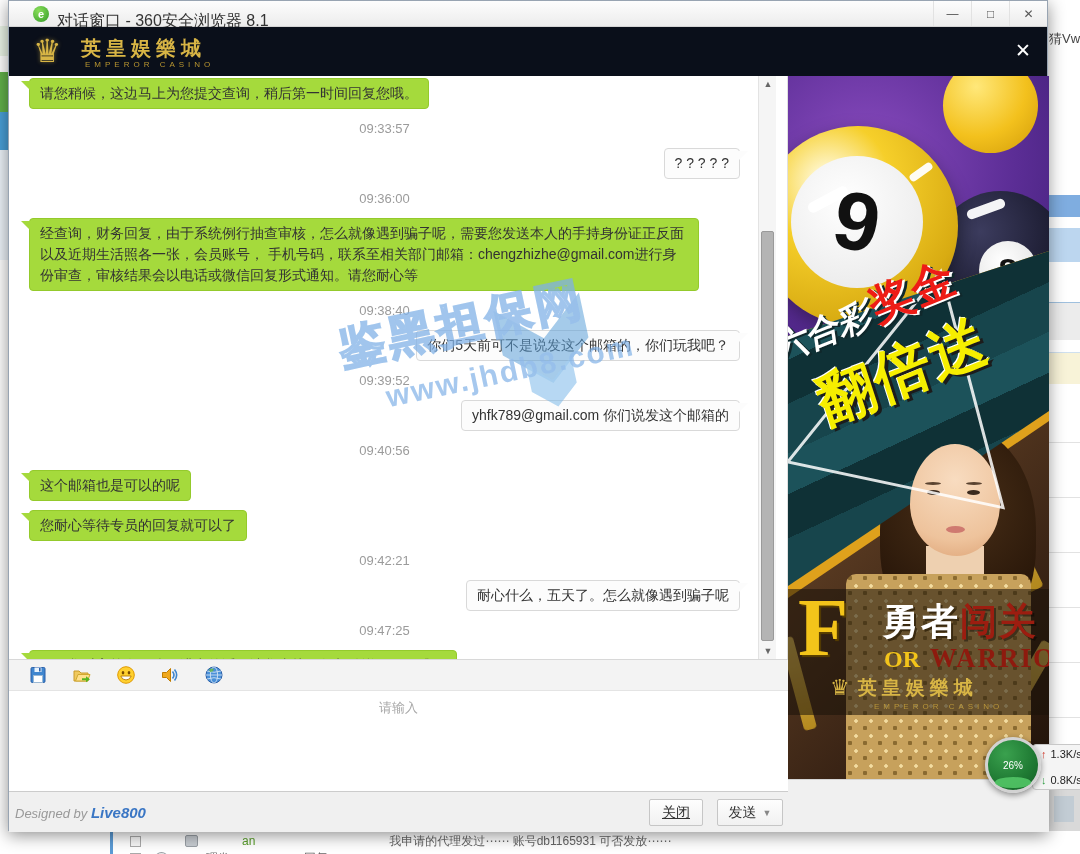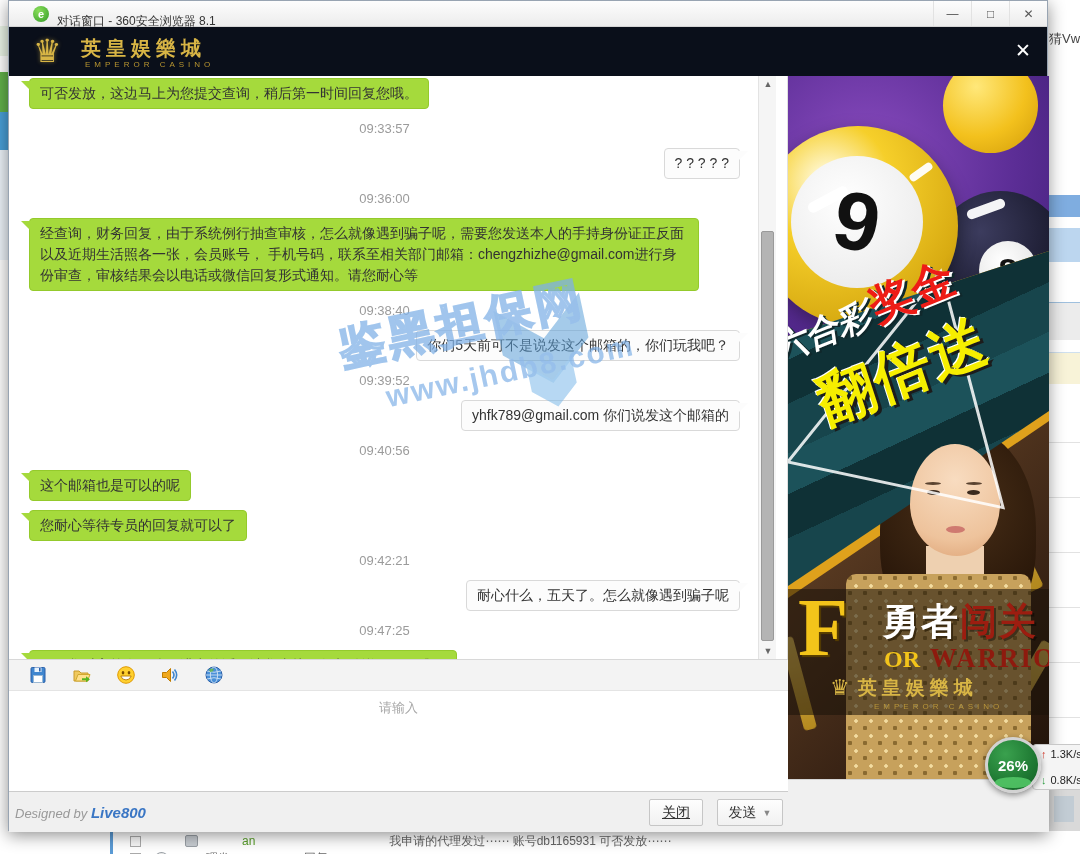--- a/index.html
+++ b/index.html
@@ -37,21 +37,21 @@
   
   .dialog { position:absolute; left:8px; top:0; width:1040px; height:831px; background:#fff;
     border:1px solid #98a4b2; box-shadow:0 4px 16px rgba(0,0,0,.45); z-index:10; }
 
   .titlebar { position:absolute; left:0; top:0; width:100%; height:26px;
     background:linear-gradient(#fdfdfd,#ececec); border-bottom:1px solid #d4d4d4;
     display:flex; align-items:center; }
   .app-icon { width:16px; height:16px; border-radius:50%; margin:0 8px 0 24px;
     background:radial-gradient(circle at 35% 30%, #8ade5a, #4caf35 70%, #2e8a1e);
     color:#fff; font-size:11px; font-weight:bold; line-height:16px; text-align:center; }
-  .title-text { font-size:12px; color:#333;margin-top:15px; }
+  .title-text { font-size:16px; color:#333;margin-top:15px; }
   .win-controls { margin-left:auto; display:flex; height:100%; }
   .win-btn { width:38px; height:100%; display:flex; align-items:center; justify-content:center;
     color:#555; font-size:12px; border-left:1px solid #e2e2e2; cursor:default; }
 
   .brand-header { position:absolute; left:0; top:26px; width:100%; height:49px; background:#0a0f1a; }
   .crown { position:absolute; left:24px; top:5px; font-size:32px; color:#d8b545;
     text-shadow:0 0 4px rgba(216,181,69,.6); }
   .brand-cn { position:absolute; left:72px; top:8px; font-size:20px; font-weight:bold; color:#d8b545; letter-spacing:5px; }
   .brand-en { position:absolute; left:76px; top:33px; font-size:8px; color:#b89530; letter-spacing:4px; }
   .hdr-close { position:absolute; right:12px; top:12px; width:24px; height:24px; color:#fff;
@@ -197,21 +197,21 @@
     display:flex; flex-direction:column; justify-content:space-between; }
   .sp-row { display:flex; align-items:center; gap:4px; font-size:11px; color:#222; }
   .sp-row .up { color:#d3392b; font-size:11px; }
   .sp-row .dn { color:#2f9e44; font-size:11px; }
   .badge { position:absolute; left:985px; top:737px; width:56px; height:56px; border-radius:50%;
     background:radial-gradient(circle at 35% 28%, #3aa14e, #1f7a33 58%, #135c24);
     border:3px solid #d2d2d2; box-shadow:0 2px 6px rgba(0,0,0,.45); z-index:30;
     display:flex; align-items:center; justify-content:center; cursor:pointer; }
   .badge::after { content:""; position:absolute; left:7px; right:7px; bottom:2px; height:11px;
     border-radius:50%; background:#52c566; opacity:.9; }
-  .badge-text { color:#fff; font-size:15px; font-weight:bold; position:relative; z-index:2; }
+  .badge-text { color:#fff; font-size:10px; font-weight:normal; position:relative; z-index:2; }
 </style>
 </head>
 <body>
 
 <div class="stage">
 
   <div class="bg-left">
     <div class="b1"></div>
       <div class="b2"></div>
       <div class="b3"></div>
@@ -257,21 +257,21 @@
     <div class="brand-header">
       <div class="crown">♛</div>
       <div class="brand-cn">英皇娱樂城</div>
       <div class="brand-en">EMPEROR CASINO</div>
       <div class="hdr-close">✕</div>
     </div>
 
     <div class="chat">
 
         <div class="msg-row agent">
-          <div class="msg">可否发放，这边马上为您提交查询，稍后第一时间回复您哦。</div>
+          <div class="msg">请您稍候，这边马上为您提交查询，稍后第一时间回复您哦。</div>
         </div>
 
         <div class="msg-row time">
           <div class="msg">09:33:57</div>
         </div>
 
         <div class="msg-row user">
           <div class="msg">? ? ? ? ?</div>
         </div>
 

